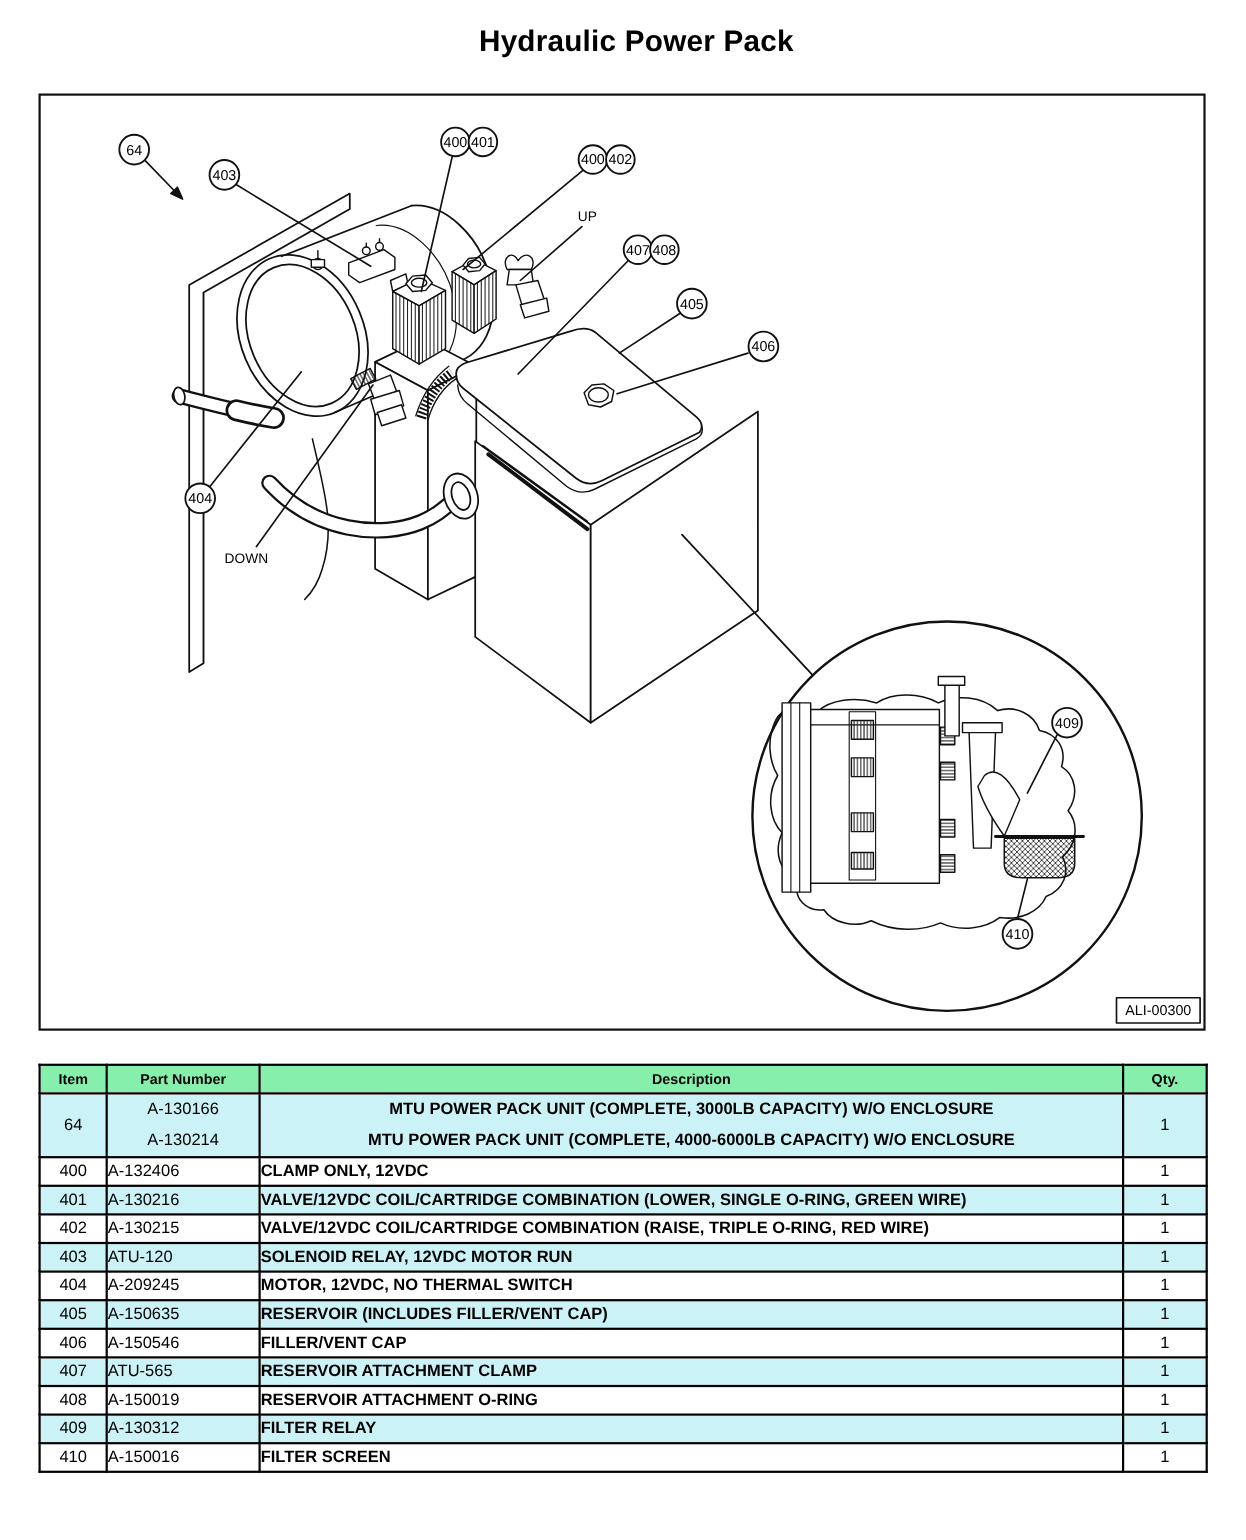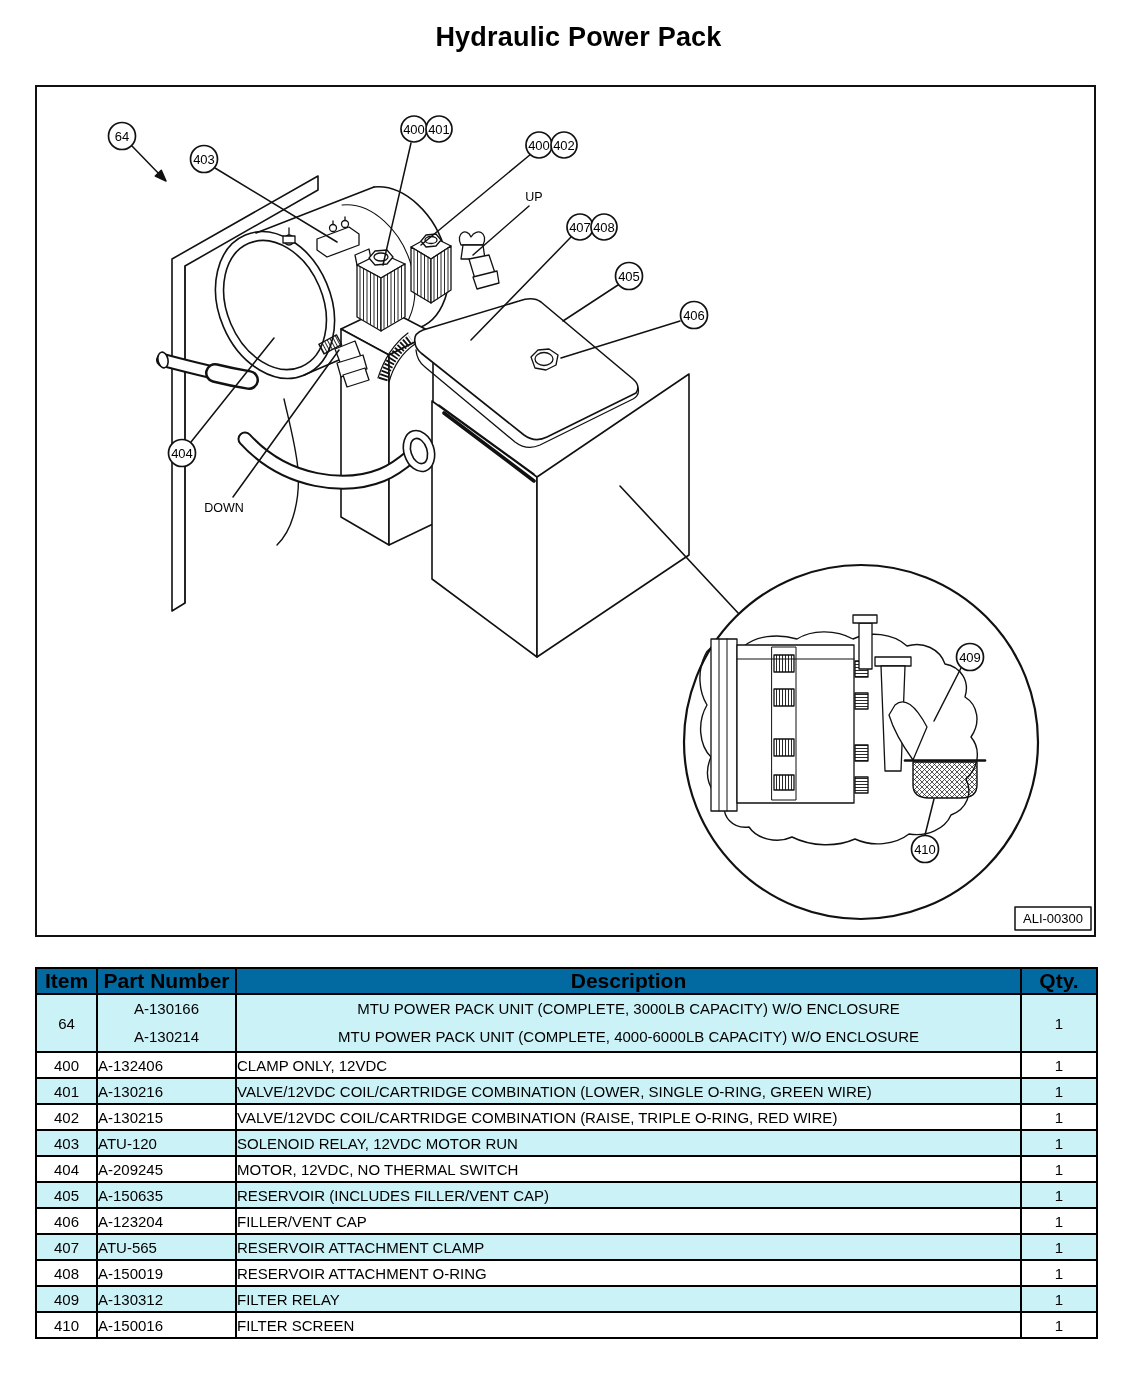--- a/index.html
+++ b/index.html
@@ -21,27 +21,27 @@
   
   table.parts-table {
     position:absolute; left:35px; top:967px; width:1061px;
     border-collapse:collapse; table-layout:fixed;
     font-size:15px; line-height:1.15;
   }
   table.parts-table th, table.parts-table td {
     border:2px solid #000; padding:0; overflow:hidden; white-space:nowrap;
   }
   table.parts-table thead th {
-    font-weight:bold; font-size:21px; height:24px; background:#0369a1; text-align:center;
+    font-weight:bold; font-size:13px; height:24px; background:#86efac; text-align:center;
   }
   table.parts-table tbody tr { height:26px; background:#fff; }
   table.parts-table tbody tr:nth-child(odd) { background:var(--hl,#cbf2f7); }
   td.c-item { text-align:center; }
   td.c-part { padding-left:10px; }
-  td.c-desc { padding-left:8px; }
+  td.c-desc { padding-left:8px;font-weight:bold; }
   td.c-qty  { text-align:center; }
   tr.group-row td { height:56px; }
   .two-line div { height:28px; line-height:28px;text-align:center; }
 
   svg text { font-family:"Liberation Sans", sans-serif; }
   .callout-num { font-size:13px; }
   .orient-label { font-size:12.5px; }
   .figcode { font-size:13px; }
 </style>
 </head>
@@ -338,21 +338,21 @@
       <td class="c-qty">1</td>
     </tr>
     <tr>
       <td class="c-item">405</td>
       <td class="c-part">A-150635</td>
       <td class="c-desc">RESERVOIR (INCLUDES FILLER/VENT CAP)</td>
       <td class="c-qty">1</td>
     </tr>
     <tr>
       <td class="c-item">406</td>
-      <td class="c-part">A-123204</td>
+      <td class="c-part">A-150546</td>
       <td class="c-desc">FILLER/VENT CAP</td>
       <td class="c-qty">1</td>
     </tr>
     <tr>
       <td class="c-item">407</td>
       <td class="c-part">ATU-565</td>
       <td class="c-desc">RESERVOIR ATTACHMENT CLAMP</td>
       <td class="c-qty">1</td>
     </tr>
     <tr>

